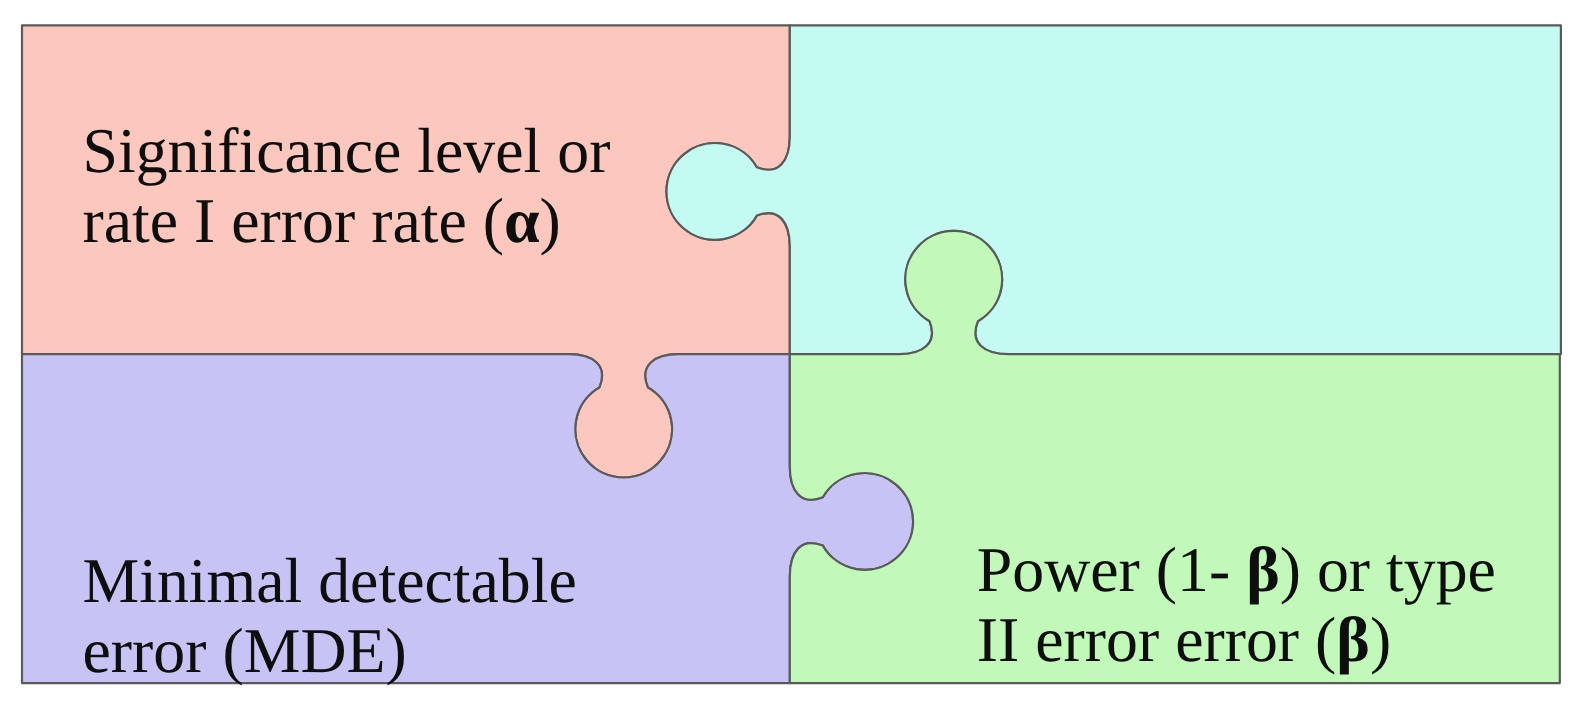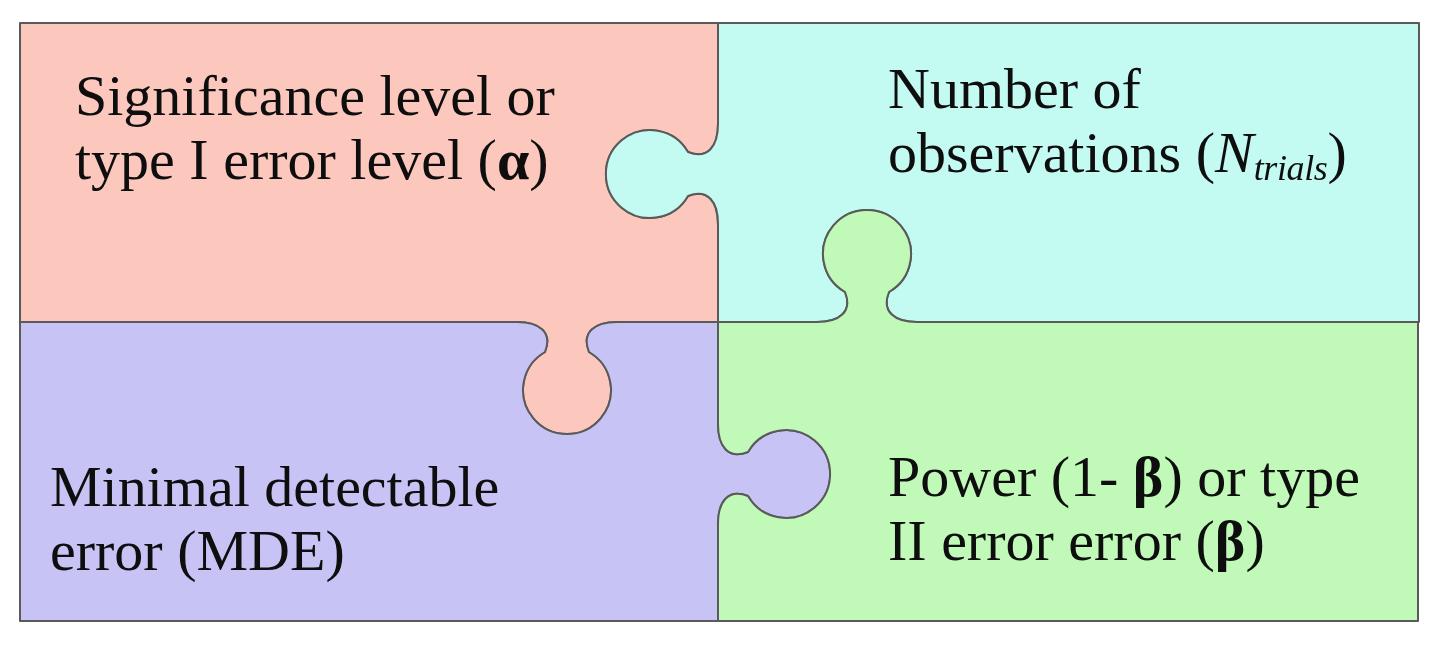--- a/index.html
+++ b/index.html
@@ -24,24 +24,25 @@
     stroke: #5a5a5a;
     stroke-width: 2;
     stroke-linejoin: round;
   }
   .label {
     position: absolute;
     color: #0e0e0e;
     font-size: 58px;
     line-height: 64px;
     white-space: nowrap;
+    margin-top: 41px;
   }
   .label-sig   { left: 75px;  top: 64px;  }
   .label-obs   { left: 888px; top: 57px;  }
-  .label-mde   { left: 50px;  top: 455px; }
+  .label-mde   { left: 75px;  top: 455px; }
   .label-power { left: 888px; top: 445px; }
   .greek {
     font-weight: 700;
   }
   .var {
     font-style: italic;
   }
   .subscript {
     font-style: italic;
     font-size: 0.62em;
@@ -71,32 +72,24 @@
     <path class="piece" d="M 718 322 L 817 322 C 839 322 853 312 845 292 A 44 44 0 1 1 889 292 C 881 312 895 322 917 322 L 1418 322
              L 1418 621 L 718 621
              L 718 524 C 718 502 728 488 748 496 A 44 44 0 1 0 748 452 C 728 460 718 446 718 424 Z" fill="#c1fab8"></path>
   </svg>
 
   <div class="label label-sig">
     <div>
       <span>Significance level or</span>
     </div>
     <div>
-      <span>type I error level (</span><span class="greek">α</span><span>)</span>
+      <span>rate I error rate (</span><span class="greek">α</span><span>)</span>
     </div>
   </div>
 
-  <div class="label label-obs">
-    <div>
-      <span>Number of</span>
-    </div>
-    <div>
-      <span>observations (</span><span class="var">N</span><span class="subscript">trials</span><span>)</span>
-    </div>
-  </div>
 
   <div class="label label-mde">
     <div>
       <span>Minimal detectable</span>
     </div>
     <div>
       <span>error (MDE)</span>
     </div>
   </div>
 

